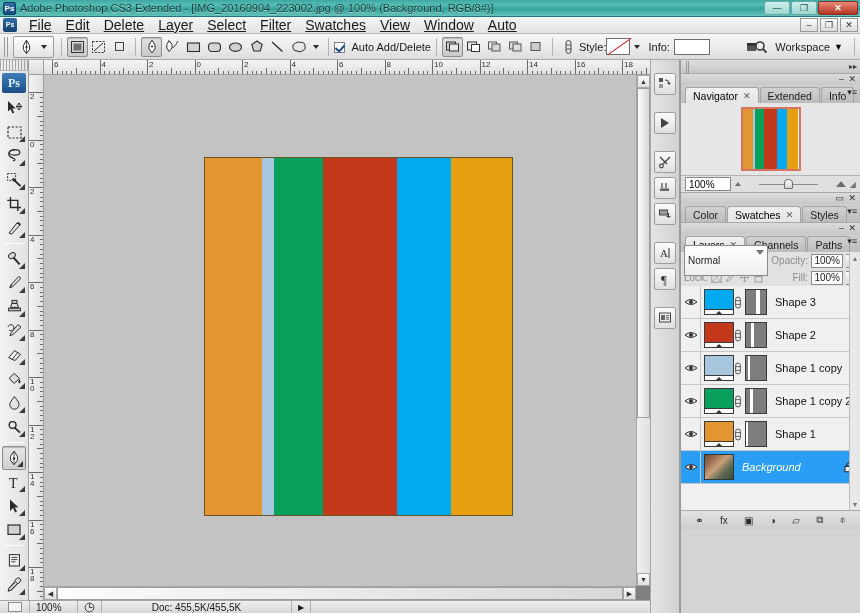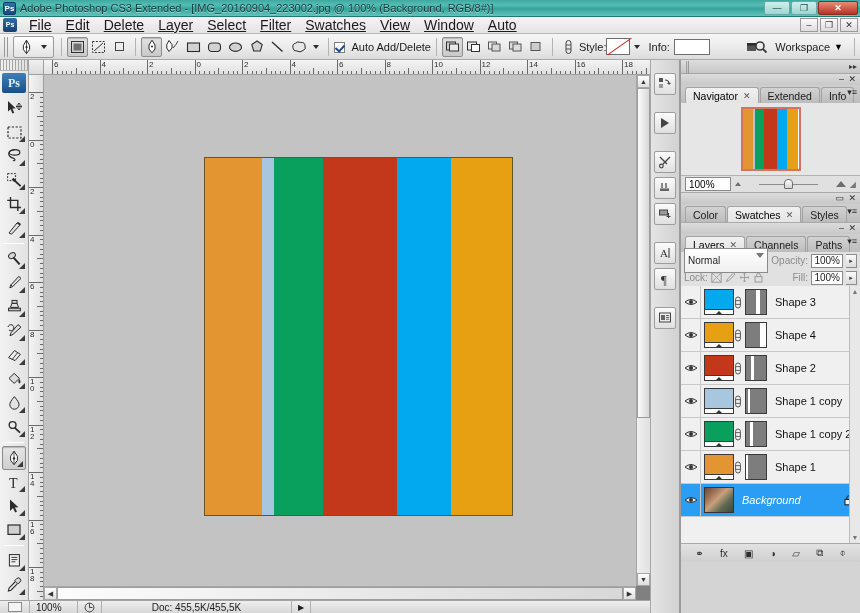--- a/index.html
+++ b/index.html
@@ -160,21 +160,21 @@
   .zoomfield{width:46px;height:14px;border:1px solid #8a8a8a;background:#fff;font-size:10px;
     display:flex;align-items:center;padding-left:3px;}
   .zslider{flex:1;height:12px;position:relative;}
   .zslider .track{position:absolute;left:14px;right:14px;top:6px;height:1px;background:#8c8c8c;}
   .zslider .knob{position:absolute;left:50%;top:1px;width:9px;height:10px;margin-left:-4px;
     border:1px solid #6f6f6f;border-radius:4px 4px 1px 1px;background:linear-gradient(to bottom,#fdfdfd,#d2d2d2);}
   .mtn{width:0;height:0;border-left:5px solid transparent;border-right:5px solid transparent;border-bottom:6px solid #6e6e6e;}
   .mtn.sm{border-left-width:3.5px;border-right-width:3.5px;border-bottom-width:4px;}
 
   .layers-ctl{display:flex;align-items:center;height:17px;background:#e1e1e1;padding:1px 3px;gap:3px;}
-  .blend-sel{flex:1;height:25px;border:1px solid #8b8b8b;background:linear-gradient(to bottom,#fff,#efefef);
+  .blend-sel{flex:1;height:31px;border:1px solid #8b8b8b;background:linear-gradient(to bottom,#fff,#efefef);
     font-size:10px;display:flex;align-items:center;padding-left:3px;position:relative;color:#222;}
   .blend-sel .ar{position:absolute;right:3px;top:4px;width:0;height:0;border-left:4px solid transparent;
     border-right:4px solid transparent;border-top:5px solid #777;}
   .minifield{width:32px;height:14px;border:1px solid #8b8b8b;background:#fff;font-size:10px;
     display:flex;align-items:center;justify-content:flex-end;padding-right:2px;color:#222;}
   .stepper{width:11px;height:14px;border:1px solid #8b8b8b;border-left:none;
     background:linear-gradient(to bottom,#fafafa,#dcdcdc);display:flex;align-items:center;justify-content:center;font-size:7px;color:#444;}
   .grey{color:#8b8b8b;}
 
   .layer-list{background:#f0f0f0;}
@@ -1056,43 +1056,20 @@
             <div class="lname">Shape 3</div>
           </div>
           <div class="layer-row">
             <div class="eye">
               <svg width="14" height="10" viewBox="0 0 14 10">
                 <path d="M1 5 Q7 0 13 5 Q7 10 1 5 Z" fill="#e9e9e9" stroke="#333" stroke-width="1"></path>
                 <circle cx="7" cy="5" r="2" fill="#333"></circle>
               </svg>
             </div>
             <div class="lthumb">
-              <div class="col" style="background: rgb(230, 160, 17);"></div>
-              <div class="base"></div>
-            </div>
-            <div class="linkico">
-              <svg width="8" height="13" viewBox="0 0 8 13">
-                <rect x="1.6" y="1" width="4.8" height="11" rx="2.4" fill="none" stroke="#555" stroke-width="1"></rect>
-                <path d="M1.6 4.6 h4.8 M1.6 8.4 h4.8" stroke="#555" stroke-width=".9"></path>
-              </svg>
-            </div>
-            <div class="mthumb">
-              <div style="background: rgb(125, 125, 125); width: 72%; height: 100%;"></div>
-              <div style="background: rgb(255, 255, 255); width: 28%; height: 100%;"></div>
-            </div>
-            <div class="lname">Shape 4</div>
-          </div>
-          <div class="layer-row">
-            <div class="eye">
-              <svg width="14" height="10" viewBox="0 0 14 10">
-                <path d="M1 5 Q7 0 13 5 Q7 10 1 5 Z" fill="#e9e9e9" stroke="#333" stroke-width="1"></path>
-                <circle cx="7" cy="5" r="2" fill="#333"></circle>
-              </svg>
-            </div>
-            <div class="lthumb">
               <div class="col" style="background: rgb(195, 55, 26);"></div>
               <div class="base"></div>
             </div>
             <div class="linkico">
               <svg width="8" height="13" viewBox="0 0 8 13">
                 <rect x="1.6" y="1" width="4.8" height="11" rx="2.4" fill="none" stroke="#555" stroke-width="1"></rect>
                 <path d="M1.6 4.6 h4.8 M1.6 8.4 h4.8" stroke="#555" stroke-width=".9"></path>
               </svg>
             </div>
             <div class="mthumb">

